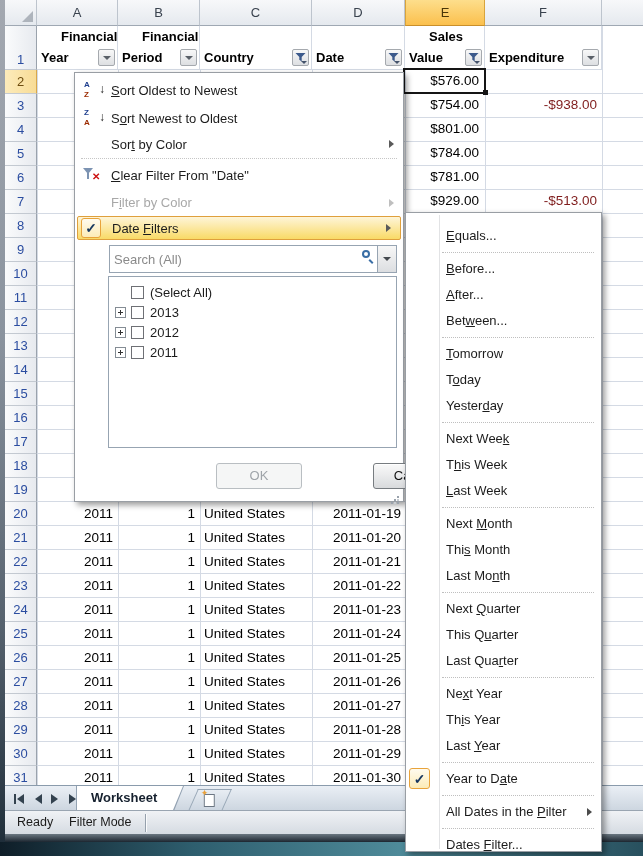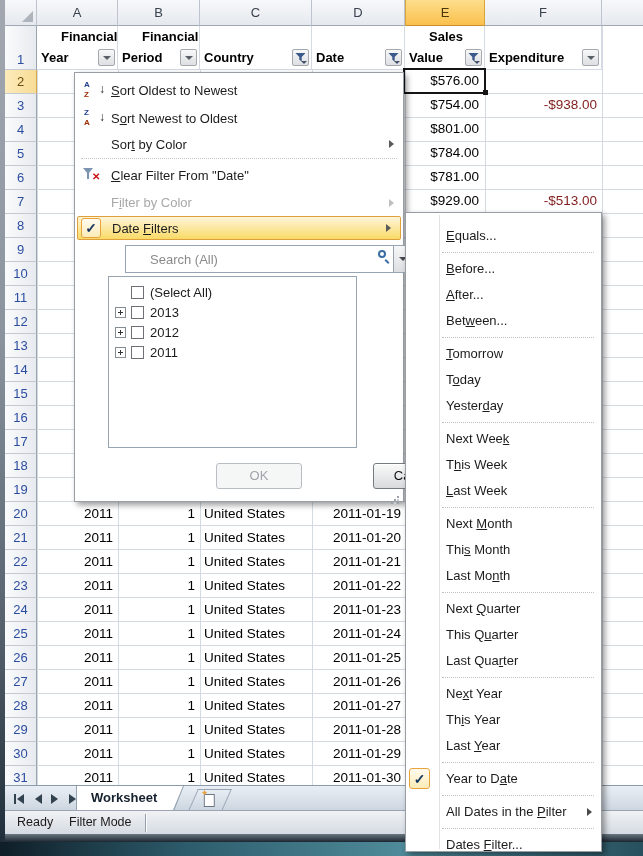--- a/index.html
+++ b/index.html
@@ -98,36 +98,36 @@
   .saz .lb{position:absolute;left:1px;bottom:1px;}
   .saz .sar{position:absolute;right:0;top:2px;font-size:12px;font-weight:normal;color:#1A1A1A;}
   .blue{color:#20408F;}.red{color:#9C2B00;}
 
   .cfi{position:absolute;left:8px;top:6px;width:20px;height:16px;}
   .cfi .fun{position:absolute;left:0;top:0;width:0;height:0;
     border-left:5px solid transparent;border-right:5px solid transparent;border-top:6px solid #7C93B2;}
   .cfi .stem{position:absolute;left:4px;top:5px;width:2px;height:6px;background:#7C93B2;}
   .cfi .cfx{position:absolute;left:9px;top:3px;color:#CC1111;font-weight:bold;font-size:10px;}
 
-  .srch{position:absolute;left:50px;top:172px;width:288px;height:28px;border:1px solid #97A4B2;
-    display:flex;background:#fff;padding-left:20px;}
+  .srch{position:absolute;left:34px;top:172px;width:288px;height:28px;border:1px solid #97A4B2;
+    display:flex;background:#fff;}
   .sinput{flex:1;border:0;outline:none;padding:2px 4px;font:13px "Liberation Sans",sans-serif;
     color:#444;min-width:0;}
   .sinput::placeholder{color:#8A8A8A;opacity:1;}
   .mag{width:18px;position:relative;flex:none;}
   .mag .ring{position:absolute;left:3px;top:4px;width:8px;height:8px;border:2px solid #3A6EA5;
     border-radius:50%;}
   .mag .hdl{position:absolute;left:11px;top:13px;width:2px;height:5px;background:#3A6EA5;
     transform:rotate(-45deg);}
   .sdd{width:19px;flex:none;border-left:1px solid #97A4B2;
     background:linear-gradient(#F7F7F7,#DCDEE1);display:flex;align-items:center;justify-content:center;}
   .sdd .dd{width:0;height:0;border-left:4px solid transparent;border-right:4px solid transparent;
     border-top:4px solid #44494F;}
 
-  .tree{position:absolute;left:33px;top:203px;width:249px;height:172px;border:1px solid #97A4B2;
+  .tree{position:absolute;left:33px;top:203px;width:289px;height:172px;border:1px solid #97A4B2;
     background:#fff;padding-top:5px;}
   .titem{height:20px;display:flex;align-items:center;padding-left:6px;font-size:13px;color:#1C1C1C;}
   .texp{width:11px;height:11px;border:1px solid #848C94;background:#fff;margin-right:5px;
     position:relative;flex:none;visibility:hidden;}
   .texp::before{content:"";position:absolute;left:2px;top:4px;width:5px;height:1px;background:#333;}
   .texp::after{content:"";position:absolute;left:4px;top:2px;width:1px;height:5px;background:#333;}
   .titem.expandable .texp{visibility:visible;}
   .tcb{width:13px;height:13px;border:1px solid #6E7075;background:#fff;margin-right:6px;flex:none;}
 
   .btn{position:absolute;top:390px;height:26px;border-radius:3px;font-size:13px;text-align:center;

